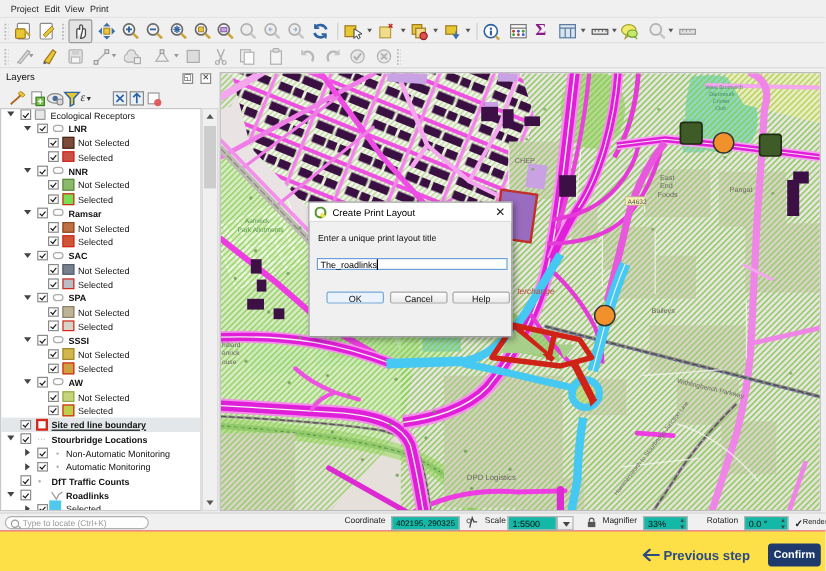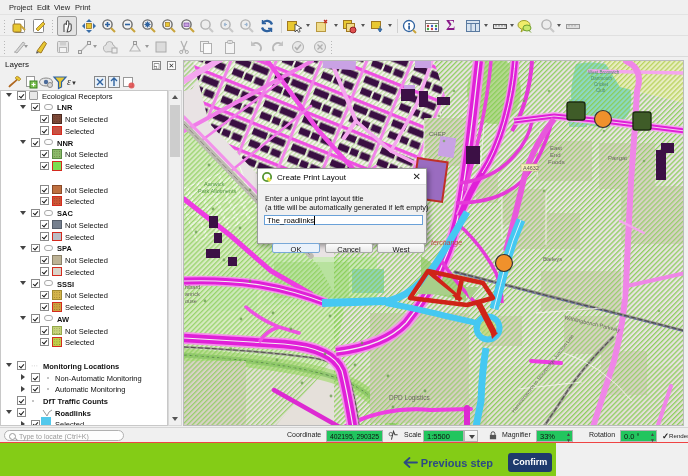--- a/index.html
+++ b/index.html
@@ -25,26 +25,26 @@
 .row .ck{position:absolute;left:1.8px;top:0.5px;width:2.8px;height:5.2px;border-right:1.5px solid #1c1c1c;border-bottom:1.5px solid #1c1c1c;transform:rotate(40deg)}
 .row .ar{position:absolute;top:3.5px;width:0;height:0;border-left:3.5px solid transparent;border-right:3.5px solid transparent;border-top:4.5px solid #444}
 .row .arr{position:absolute;top:2.5px;width:0;height:0;border-top:3.5px solid transparent;border-bottom:3.5px solid transparent;border-left:4.5px solid #444}
 .row .sw{position:absolute;top:1px;width:9.5px;height:9.5px}
 .row .txt{position:absolute;top:2px}
 .b{font-weight:bold}
 #statusbar{position:absolute;left:0;top:427px;width:688px;height:15px;background:#f0f0f0;font-size:7px;color:#222;border-top:1px solid #d5d5d5}
 #locate{position:absolute;left:4px;top:1.5px;width:120px;height:11px;border:1px solid #b0b0b0;border-radius:6px;background:#fdfdfd;color:#999;font-size:7px;padding-left:14px;line-height:11px}
 #locate:before{content:"";position:absolute;left:4px;top:2px;width:5px;height:5px;border:1px solid #999;border-radius:50%}
 #locate:after{content:"";position:absolute;left:9.5px;top:8px;width:3px;height:1px;background:#999;transform:rotate(45deg)}
-.sbox{position:absolute;top:1.5px;height:12px;border:1px solid #b4b4b4;background:#22c55e;font-size:7.5px;line-height:11px;padding:0 3px;color:#111}
+.sbox{position:absolute;top:1.5px;height:12px;border:1px solid #b4b4b4;background:#14b8a6;font-size:7.5px;line-height:11px;padding:0 3px;color:#111}
 .slab{position:absolute;top:3px;color:#222}
-#bottombar{position:absolute;left:0;top:443px;width:556px;height:33px;background:#84cc16}
+#bottombar{position:absolute;left:0;top:443px;width:688px;height:33px;background:#fde047}
 #prev{position:absolute;right:63px;top:13px;color:#2c4a84;font-size:11px;font-weight:bold}
 #confirm{position:absolute;right:4px;top:10px;width:44px;height:19px;background:#1e3a6d;border-radius:3px;color:#fff;font-size:9px;font-weight:bold;text-align:center;line-height:19px}
-#dlg{position:absolute;left:257px;top:168px;width:170px;height:76px;background:#f0f0f0;border:1px solid #9a9a9a;box-shadow:2px 2px 5px rgba(0,0,0,.35)}
+#dlg{position:absolute;left:257px;top:168px;width:170px;height:113px;background:#f0f0f0;border:1px solid #9a9a9a;box-shadow:2px 2px 5px rgba(0,0,0,.35)}
 #dlgtitle{position:absolute;left:0;top:0;width:168px;height:16px;background:#fff;border-bottom:1px solid #ddd}
 #dlgtitle .t{position:absolute;left:19px;top:4px;font-size:8px;color:#000}
 #dlgtitle .x{position:absolute;right:5px;top:2px;font-size:10px;color:#222}
 #dlg .l1{position:absolute;left:7px;top:25px;font-size:7.3px;color:#111;white-space:nowrap}
 #dlg .l2{position:absolute;left:7px;top:33.5px;font-size:7.3px;color:#111;white-space:nowrap}
 #dlginput{position:absolute;left:6px;top:45.5px;width:159px;height:10px;background:#fff;border:1px solid #6aa1d8;font-size:7.5px;line-height:10px;padding-left:2px;color:#000}
 .dbtn{position:absolute;top:73.5px;width:48px;height:10.5px;background:linear-gradient(#fdfdfd,#e9e9e9);border:1px solid #a8a8a8;border-radius:2px;font-size:7.5px;text-align:center;line-height:11px;color:#111}
 </style></head><body>
 <div id="app">
 <div id="qgis">
@@ -338,20 +338,28 @@
             <div class="sw" style="left:51px;background:#8cba6a;border:1px solid #5a8a42;background-image:radial-gradient(circle,rgba(60,20,10,.35) 18%,transparent 22%);background-size:2.6px 2.6px;"></div>
             <div class="txt" style="left:64px">Not Selected</div>
           </div>
 <div class="row" style="top:69.1px">
             <div class="cb" style="left:39px">
               <div class="ck"></div>
             </div>
             <div class="sw" style="left:51px;background:#7ade52;border:1.6px solid #d42a1e;"></div>
             <div class="txt" style="left:64px">Selected</div>
           </div>
+<div class="row" style="top:80.9px">
+            <div class="ar" style="left:19px"></div>
+            <div class="cb" style="left:30px">
+              <div class="ck"></div>
+            </div>
+            <div style="position:absolute;left:43px;top:2.5px;width:9px;height:6px;border:1px solid #aaa;background:#fdfdfd;border-radius:3px"></div>
+            <div class="txt b" style="left:56px">Ramsar</div>
+          </div>
 <div class="row" style="top:92.6px">
             <div class="cb" style="left:39px">
               <div class="ck"></div>
             </div>
             <div class="sw" style="left:51px;background:#bf7040;border:1px solid #8a4a28;"></div>
             <div class="txt" style="left:64px">Not Selected</div>
           </div>
 <div class="row" style="top:104.4px">
             <div class="cb" style="left:39px">
               <div class="ck"></div>
@@ -439,28 +447,36 @@
             </div>
             <div class="sw" style="left:51px;background:#c6d47b;border:1px solid #94a84a;background-image:radial-gradient(circle,rgba(60,20,10,.35) 18%,transparent 22%);background-size:2.6px 2.6px;"></div>
             <div class="txt" style="left:64px">Not Selected</div>
           </div>
 <div class="row" style="top:245.2px">
             <div class="cb" style="left:39px">
               <div class="ck"></div>
             </div>
             <div class="sw" style="left:51px;background:#bfcf4a;border:1.6px solid #d42a1e;background-image:radial-gradient(circle,rgba(60,20,10,.35) 18%,transparent 22%);background-size:2.6px 2.6px;"></div>
             <div class="txt" style="left:64px">Selected</div>
+          </div>
+<div class="row" style="top:257.0px">
+            <div style="position:absolute;left:0;top:0;width:168px;height:12px;background:#e4e7ea"></div>
+            <div class="cb" style="left:16px">
+              <div class="ck"></div>
+            </div>
+            <div class="sw" style="left:29px;background:#fff;border:2px solid #d42a1e"></div>
+            <div class="txt b" style="left:42px;text-decoration:underline">Site red line boundary</div>
           </div>
 <div class="row" style="top:268.7px">
             <div class="ar" style="left:5px"></div>
             <div class="cb" style="left:16px">
               <div class="ck"></div>
             </div>
             <div style="position:absolute;left:30px;top:2px;width:8px;height:8px;color:#bbb;font-size:7px">⋯</div>
-            <div class="txt b" style="left:42px">Monitoring Locations</div>
+            <div class="txt b" style="left:42px">Stourbridge Locations</div>
           </div>
 <div class="row" style="top:292.2px">
             <div class="arr" style="left:20px"></div>
             <div class="cb" style="left:30px">
               <div class="ck"></div>
             </div>
             <div style="position:absolute;left:46px;top:5px;width:2px;height:2px;background:#b0b0b0;border-radius:50%"></div>
             <div class="txt" style="left:54px">Automatic Monitoring</div>
           </div>
 <div class="row" style="top:280.5px">
@@ -837,19 +853,18 @@
 <div id="dlg">
   <div id="dlgtitle">
         <svg style="position:absolute;left:4px;top:3px" width="11" height="11" viewBox="0 0 24 24">
           <circle cx="11" cy="11" r="9" fill="none" stroke="#589632" stroke-width="4"></circle>
           <rect x="12" y="12" width="9" height="6" fill="#f0e64a" transform="rotate(45 14 14)"></rect>
         </svg>
         <span class="t">Create Print Layout</span>
         <span class="x">✕</span>
       </div>
   <div class="l1">Enter a unique print layout title</div>
-  <div class="l2">(a title will be automatically generated if left empty)</div>
   <div id="dlginput">The_roadlinks<span style="border-left:1px solid #000;margin-left:0px">&nbsp;</span></div>
   <div class="dbtn" style="left:14px;border:1px solid #78a8d8;background:#eaf2fb">OK</div>
   <div class="dbtn" style="left:67px">Cancel</div>
-  <div class="dbtn" style="left:119px">West</div>
+  <div class="dbtn" style="left:119px">Help</div>
 </div>
 </div>
 
 </body></html>

